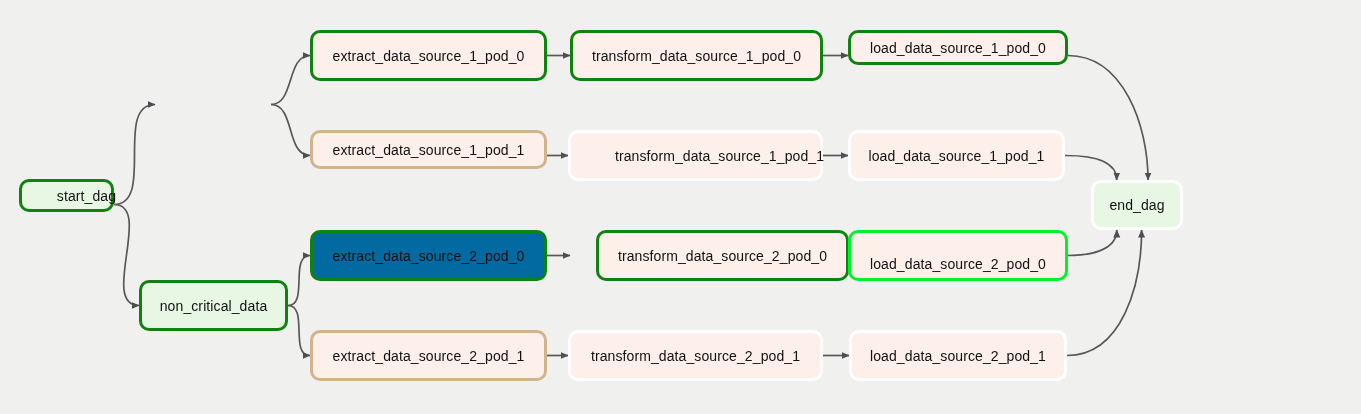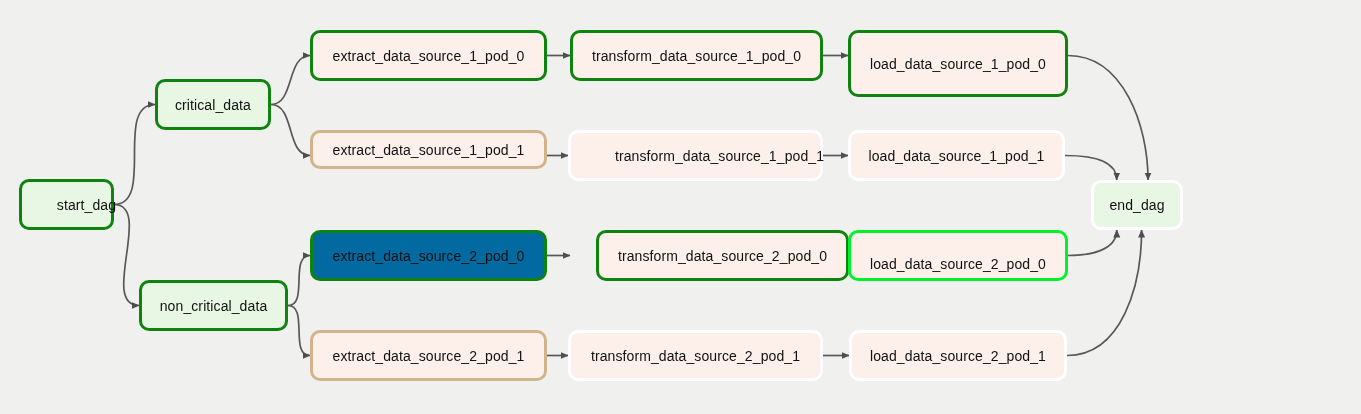--- a/index.html
+++ b/index.html
@@ -58,36 +58,33 @@
         <path d="M 547,255.5 C 559,255.5 558,255.5 570,255.5" fill="none" stroke="#58585c" stroke-width="1.7" marker-end="url(#arrowhead)"></path>
         <path d="M 823,255.5 C 835,255.5 836,255.5 848,255.5" fill="none" stroke="#58585c" stroke-width="1.7" marker-end="url(#arrowhead)"></path>
         <path d="M 547,355.5 C 559,355.5 556,355.5 568,355.5" fill="none" stroke="#58585c" stroke-width="1.7" marker-end="url(#arrowhead)"></path>
         <path d="M 823,355.5 C 835,355.5 837,355.5 849,355.5" fill="none" stroke="#58585c" stroke-width="1.7" marker-end="url(#arrowhead)"></path>
         <path d="M 1068,55.5 C 1123,55.5 1148.04,125 1148.04,180" fill="none" stroke="#58585c" stroke-width="1.7" marker-end="url(#arrowhead)"></path>
         <path d="M 1065,155.5 C 1086.7609235429013,155.5 1116.76,158.2390764570986 1116.76,180" fill="none" stroke="#58585c" stroke-width="1.7" marker-end="url(#arrowhead)"></path>
         <path d="M 1068,255.5 C 1088.9096276733949,255.5 1116.76,250.90962767339485 1116.76,230" fill="none" stroke="#58585c" stroke-width="1.7" marker-end="url(#arrowhead)"></path>
         <path d="M 1067,355.5 C 1122,355.5 1141.6,285 1141.6,230" fill="none" stroke="#58585c" stroke-width="1.7" marker-end="url(#arrowhead)"></path>
       </g>
   </svg>
-<div class="node" style="left: 19px; top: 179px; width: 95px; height: 51px; background: rgb(232, 247, 228); border-color: rgb(15, 131, 15); padding-left: 40px;">
+<div class="node" style="left: 19px; top: 179px; width: 95px; height: 33px; background: rgb(232, 247, 228); border-color: rgb(15, 131, 15); padding-left: 40px;">
       <span style="color: rgb(17, 17, 17);">start_dag</span>
-    </div>
-    <div class="node" style="left: 155px; top: 79px; width: 116px; height: 51px; background: rgb(232, 247, 228); border-color: rgb(15, 131, 15);">
-      <span style="color: rgb(17, 17, 17);">critical_data</span>
     </div>
     <div class="node" style="left: 139px; top: 280px; width: 149px; height: 51px; background: rgb(232, 247, 228); border-color: rgb(15, 131, 15);">
       <span style="color: rgb(17, 17, 17);">non_critical_data</span>
     </div>
     <div class="node" style="left: 310px; top: 30px; width: 237px; height: 51px; background: rgb(253, 240, 234); border-color: rgb(15, 131, 15);">
       <span style="color: rgb(17, 17, 17);">extract_data_source_1_pod_0</span>
     </div>
     <div class="node" style="left: 570px; top: 30px; width: 253px; height: 51px; background: rgb(253, 240, 234); border-color: rgb(15, 131, 15);">
       <span style="color: rgb(17, 17, 17);">transform_data_source_1_pod_0</span>
     </div>
-    <div class="node" style="left: 848px; top: 30px; width: 220px; height: 67px; background: rgb(253, 240, 234); border-color: rgb(15, 131, 15);">
+    <div class="node" style="left: 848px; top: 30px; width: 220px; height: 35px; background: rgb(253, 240, 234); border-color: rgb(15, 131, 15);">
       <span style="color: rgb(17, 17, 17);">load_data_source_1_pod_0</span>
     </div>
     <div class="node" style="left: 310px; top: 130px; width: 237px; height: 39px; background: rgb(253, 240, 234); border-color: rgb(210, 180, 140);">
       <span style="color: rgb(17, 17, 17);">extract_data_source_1_pod_1</span>
     </div>
     <div class="node" style="left: 568px; top: 130px; width: 255px; height: 51px; background: rgb(253, 240, 234); border-color: rgb(255, 255, 255); padding-left: 48px;">
       <span style="color: rgb(17, 17, 17);">transform_data_source_1_pod_1</span>
     </div>
     <div class="node" style="left: 848px; top: 130px; width: 217px; height: 51px; background: rgb(253, 240, 234); border-color: rgb(255, 255, 255);">
       <span style="color: rgb(17, 17, 17);">load_data_source_1_pod_1</span>

